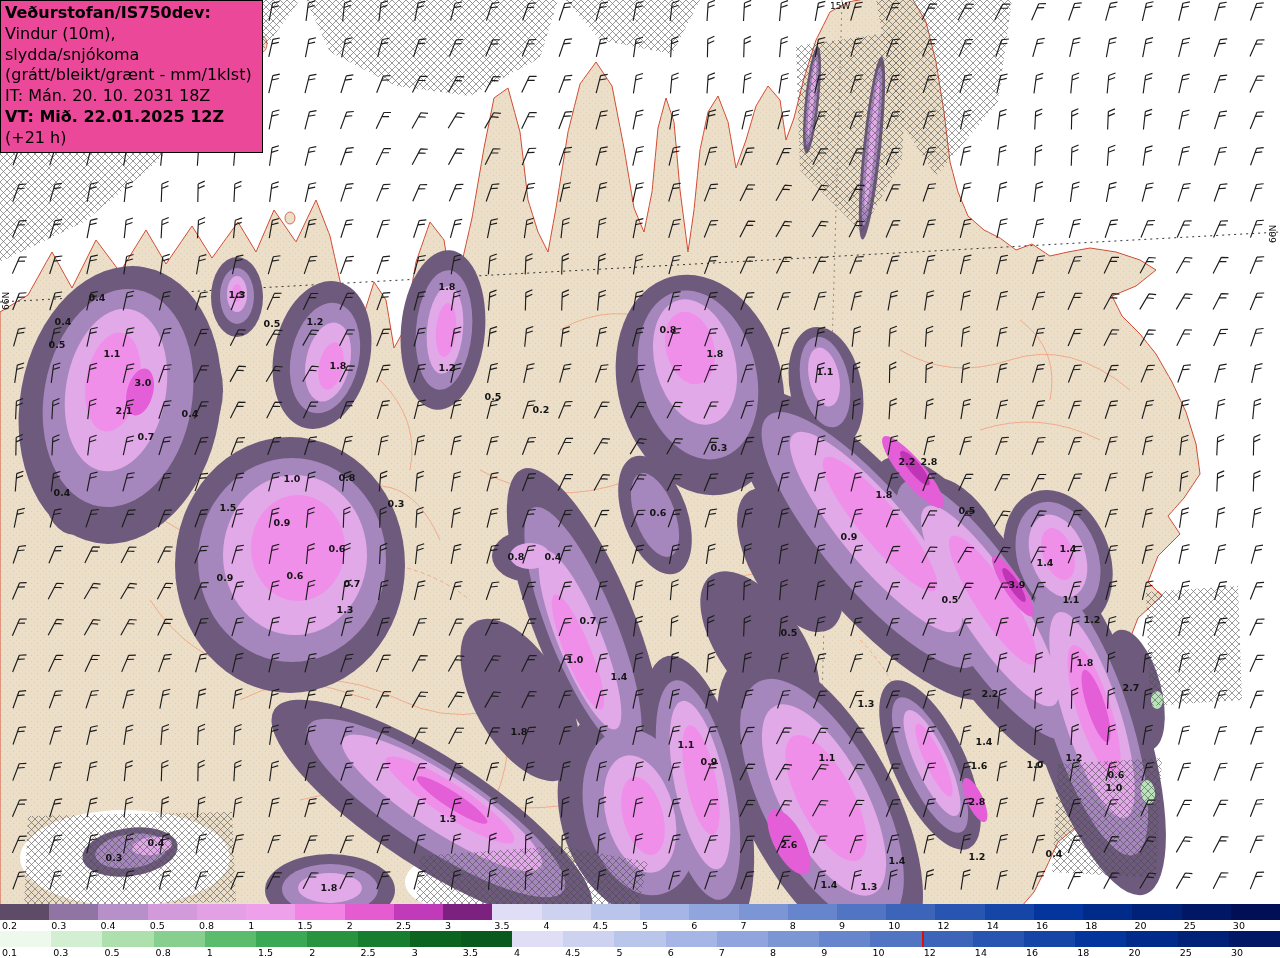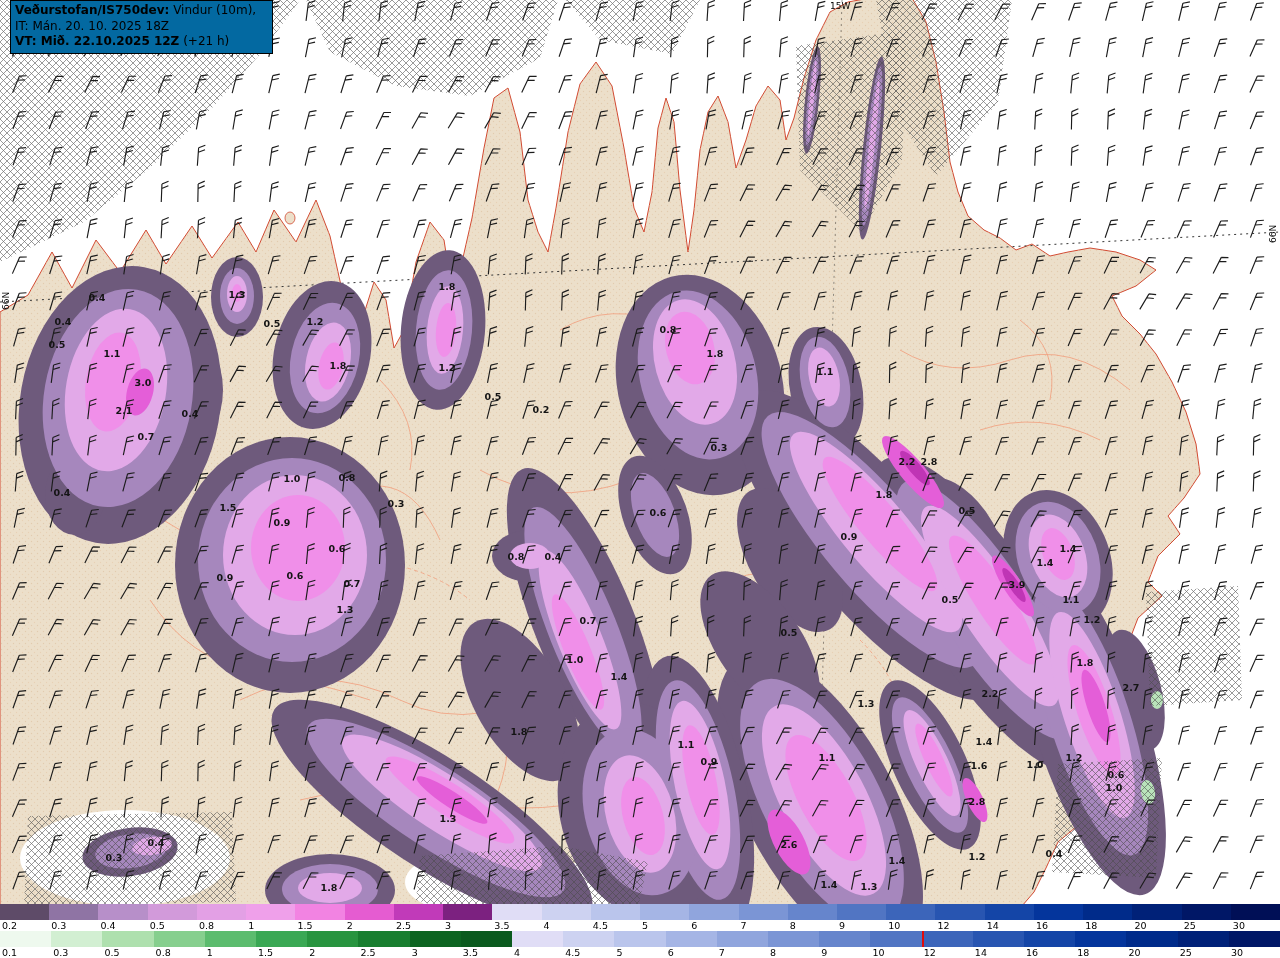--- a/index.html
+++ b/index.html
@@ -3,22 +3,22 @@
 <meta charset="utf-8">
 <style>
   html,body{margin:0;padding:0;}
   body{
     width:1280px;height:958px;position:relative;overflow:hidden;
     background:#ffffff;font-family:"DejaVu Sans", sans-serif;
   }
   #map-wrap{position:absolute;top:0;left:0;width:1280px;height:904px;}
   svg{display:block;}
   .titlebox{
-    position:absolute;top:0;left:10px;width:252px;background:#0369a1;
-    border:1px solid #000;padding:2px 5px 3px 4px;font-size:12px;line-height:1.3;
+    position:absolute;top:0;left:0;width:252px;background:#ec4899;
+    border:1px solid #000;padding:2px 5px 3px 4px;font-size:16px;line-height:1.3;
     color:#000;z-index:7;
   }
   .titlebox .b{font-weight:bold;}
   .scales{position:absolute;left:0;bottom:0;width:1280px;z-index:6;background:#fff;}
   .cellrow{display:flex;height:16px;position:relative;}
   .cellrow .cell{flex:1 1 0;}
   .labelrow{display:flex;height:11px;background:#fff;}
   .labelrow .slab{flex:1 1 0;font-size:9.5px;line-height:11px;color:#000;padding-left:2px;white-space:nowrap;overflow:visible;}
   .red-tick{position:absolute;top:0;width:2px;height:16px;background:#e00b0b;}
   .precip-label{font-size:9.5px;font-weight:bold;fill:#141414;}
@@ -1181,22 +1181,23 @@
       </g>
 
     <text class="grid-text" x="830" y="9">15W</text>
     <text class="grid-text" transform="translate(9,310) rotate(-90)">66N</text>
     <text class="grid-text" transform="translate(1276,243) rotate(-90)">66N</text>
   </svg>
 </div>
 
 <div class="titlebox">
   <div><span class="b">Veðurstofan/IS750dev:</span><span> Vindur (10m),</span></div>
-  <div>IT: Mán. 20. 10. 2025 18Z</div>
-  <div><span class="b">VT: Mið. 22.10.2025 12Z</span><span> (+21 h)</span></div>
+  <div>slydda/snjókoma (grátt/bleikt/grænt - mm/1klst)</div>
+  <div>IT: Mán. 20. 10. 2031 18Z</div>
+  <div><span class="b">VT: Mið. 22.01.2025 12Z</span><span> (+21 h)</span></div>
 </div>
 
 <div class="scales">
   <div>
     <div class="cellrow" id="rain-cells">
         <div class="cell" style="background: rgb(94, 75, 104);"></div>
         <div class="cell" style="background: rgb(143, 116, 164);"></div>
         <div class="cell" style="background: rgb(183, 143, 201);"></div>
         <div class="cell" style="background: rgb(210, 154, 218);"></div>
         <div class="cell" style="background: rgb(227, 160, 229);"></div>

